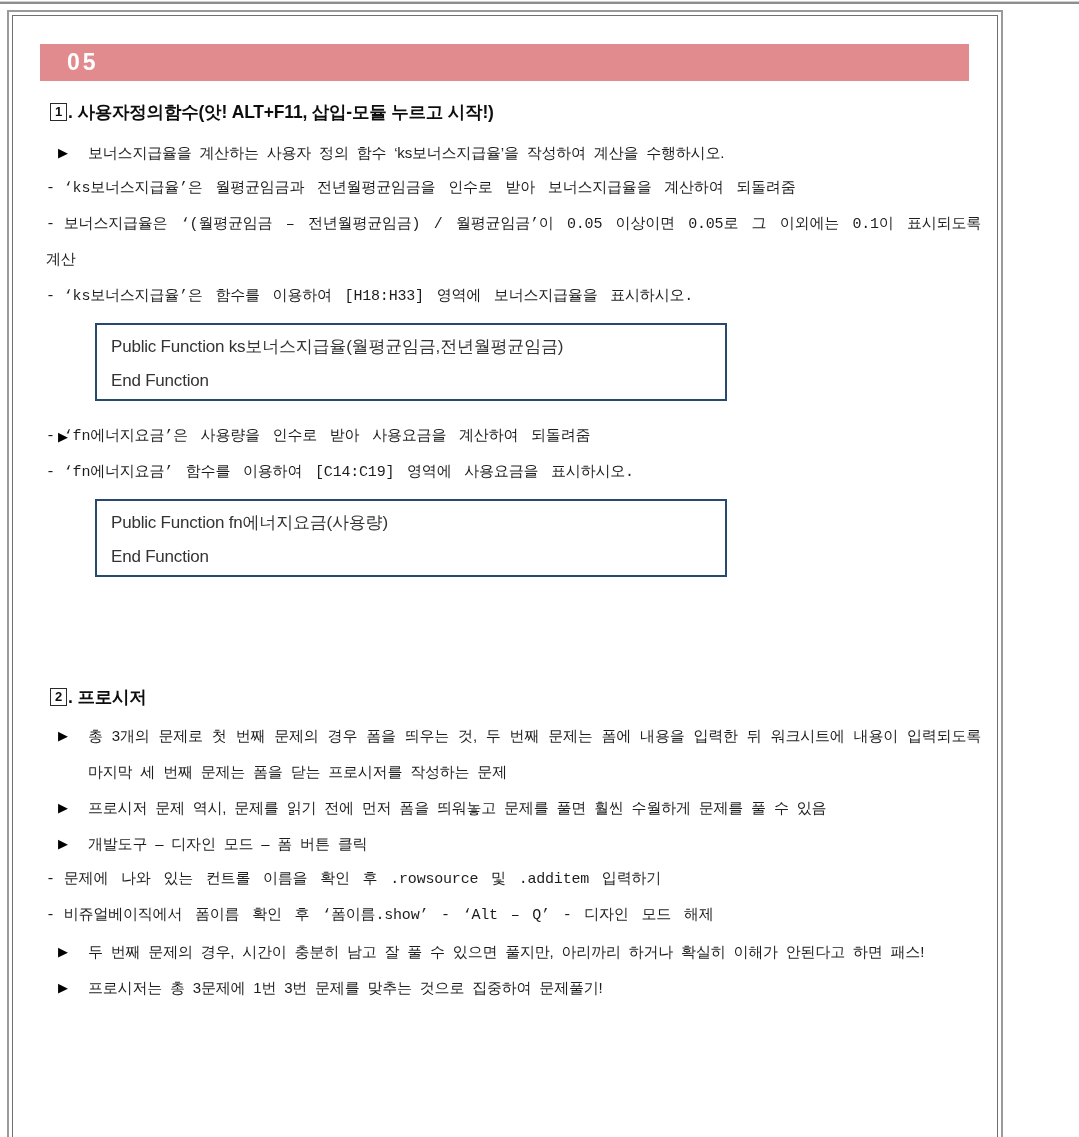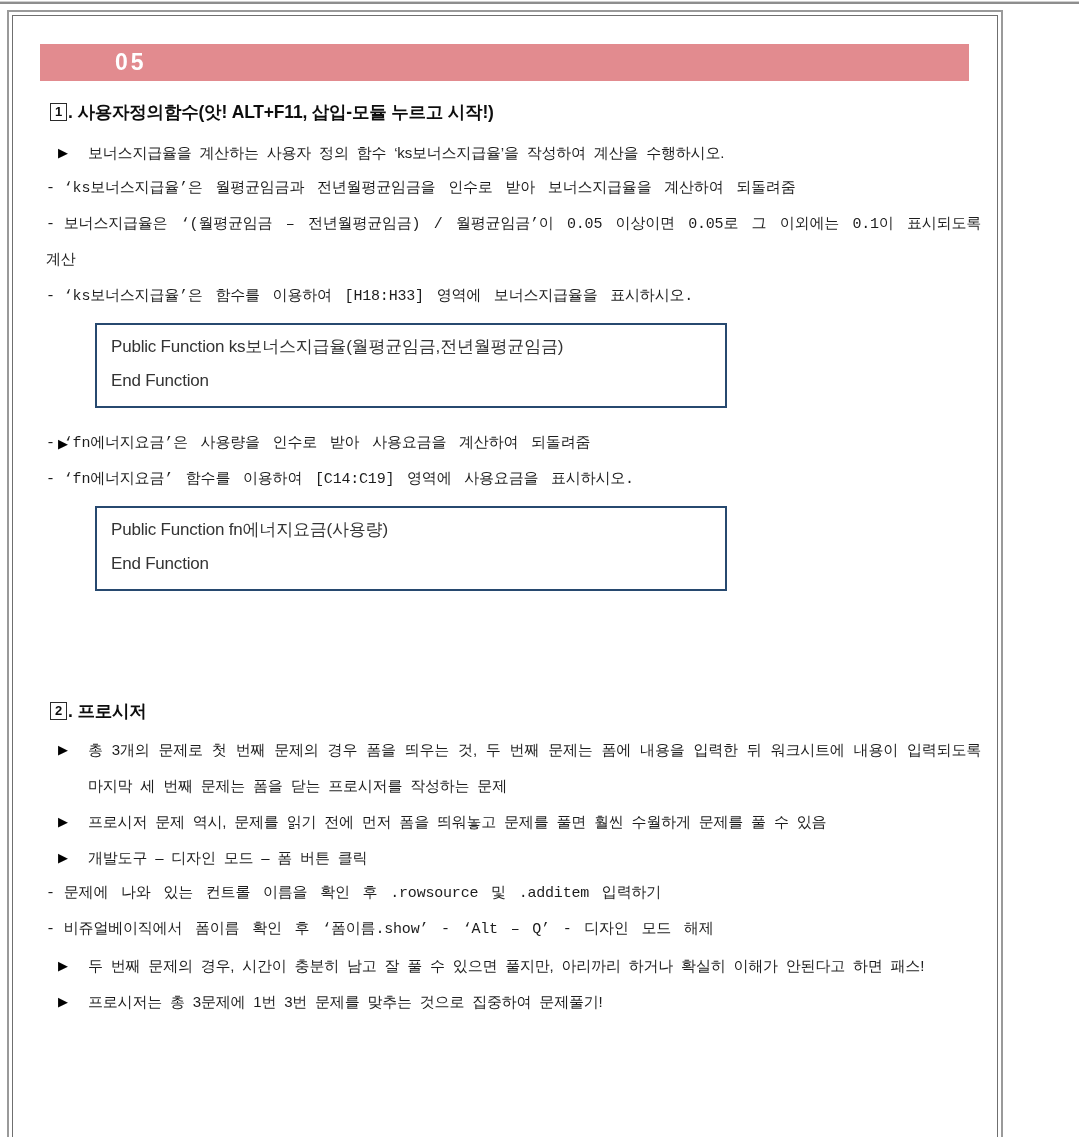--- a/index.html
+++ b/index.html
@@ -27,21 +27,21 @@
     background: #ffffff;
   }
   .chapter-bar {
     margin-left: 27px;
     width: 929px; height: 37px;
     background: #e28b8f;
     display: flex; align-items: center;
     padding-left: 27px;
   }
   .chapter-num {
-    color: #ffffff; font-weight: bold; font-size: 23px; letter-spacing: 3px; margin-left: 48px;
+    color: #ffffff; font-weight: bold; font-size: 23px; letter-spacing: 3px;
   }
   .sec-heading {
     margin: 18px 14px 0 17px;
     font-size: 17.5px; font-weight: bold; color: #0d0d0d;
     line-height: 26px;
     letter-spacing: -0.2px;
     padding-left: 20px;
   }
   .numbox {
     display: inline-block;
@@ -69,21 +69,21 @@
     font-size: 13px; line-height: 36px; color: #000;
   }
   .dash {
     margin-left: 33px; margin-right: 16px; font-family: Liberation Mono, monospace;
   }
   .dmark { padding-right: 9px; }
   .codebox {
     margin: 8px 0 0 82px;
     width: 632px;
     border: 2px solid #27496f;
-    padding: 5px 14px 8px 14px;
+    padding: 5px 14px 1px 14px;
     background: #ffffff;
   }
   .code-line {
     font-size: 17px; line-height: 34px; color: #333333;
     letter-spacing: -0.2px;
     white-space: nowrap;
   }
   .mt-first { margin-top: 10px; }
   .mt-group { margin-top: 18px; }
   .sec2 { margin-top: 107px; }

